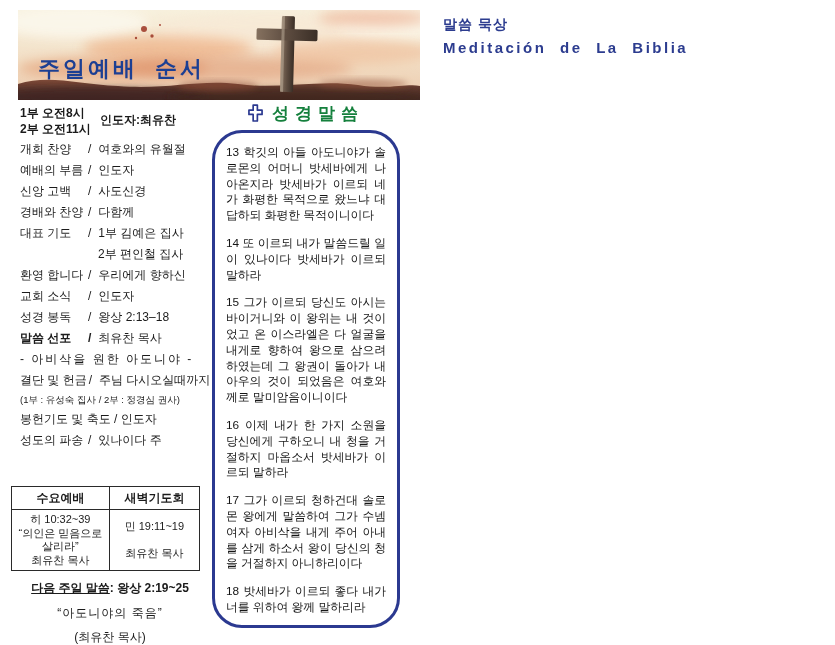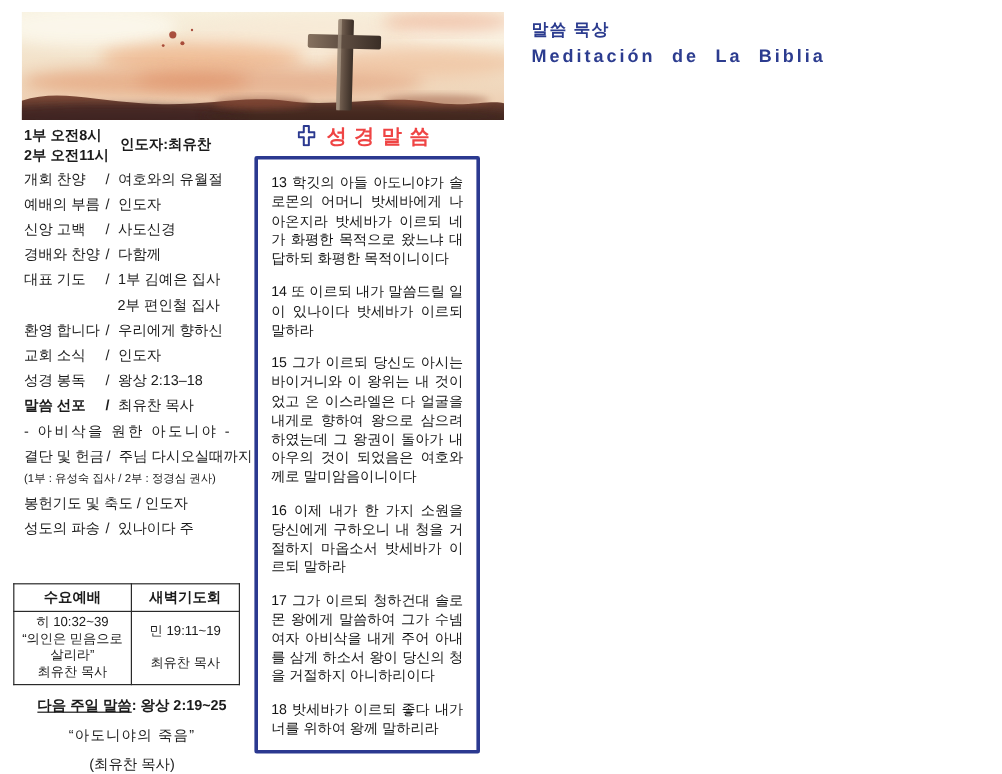--- a/index.html
+++ b/index.html
@@ -37,24 +37,24 @@
 
   
   .next-week{position:absolute;left:10px;top:580px;width:200px;text-align:center;font-size:12px;}
   .next-week .l1{font-weight:bold;}
   .next-week .l1 .u{text-decoration:underline;}
   .next-week .l2{margin-top:8px;letter-spacing:1px;}
   .next-week .l3{margin-top:7px;}
 
   
   .scripture-header{position:absolute;left:210px;top:102px;width:192px;text-align:center;
-                    font-size:17px;font-weight:bold;color:#ef4444;letter-spacing:6px;}
+                    font-size:17px;font-weight:bold;color:#15803d;letter-spacing:6px;}
   .scripture-header .xicon{display:inline-block;vertical-align:-3px;margin-right:9px;}
   .scripture-box{position:absolute;left:212px;top:130px;width:188px;height:498px;
-                 border:3px solid #2b3990;border-radius:2px;box-sizing:border-box;
+                 border:3px solid #2b3990;border-radius:30px;box-sizing:border-box;
                  padding:12px 11px;overflow:hidden;background:#fff;}
   .scripture-box p{margin:0 0 12px 0;font-size:11.8px;line-height:15.8px;
                    text-align:justify;color:#151515;}
 
   
   .med-ko{position:absolute;left:443px;top:16px;font-size:14px;font-weight:bold;color:#2c3c8f;letter-spacing:1px;}
   .med-es{position:absolute;left:443px;top:39px;font-size:15px;font-weight:bold;color:#2c3c8f;
           letter-spacing:2.5px;word-spacing:7px;}
 </style>
 </head>
@@ -106,20 +106,21 @@
         <rect x="238" y="19" width="61" height="11.5" rx="1.5" fill="url(#gCross)"></rect>
         <rect x="263" y="6" width="3" height="76" fill="#cdbda8" opacity="0.45"></rect>
       </g>
       <g fill="#9c3524" opacity="0.85">
         <circle cx="126" cy="19" r="3"></circle>
         <circle cx="134" cy="26" r="1.7"></circle>
         <circle cx="118" cy="28" r="1.2"></circle>
         <circle cx="142" cy="15" r="1"></circle>
       </g>
     </svg>
+    <div class="banner-title">주일예배 순서</div>
   </div>
 
   <div class="svc-times">
     <div>1부 오전8시</div>
     <div>2부 오전11시</div>
   </div>
   <div class="svc-leader">인도자:최유찬</div>
 
   <div class="order-list">
     <div class="order-row">

